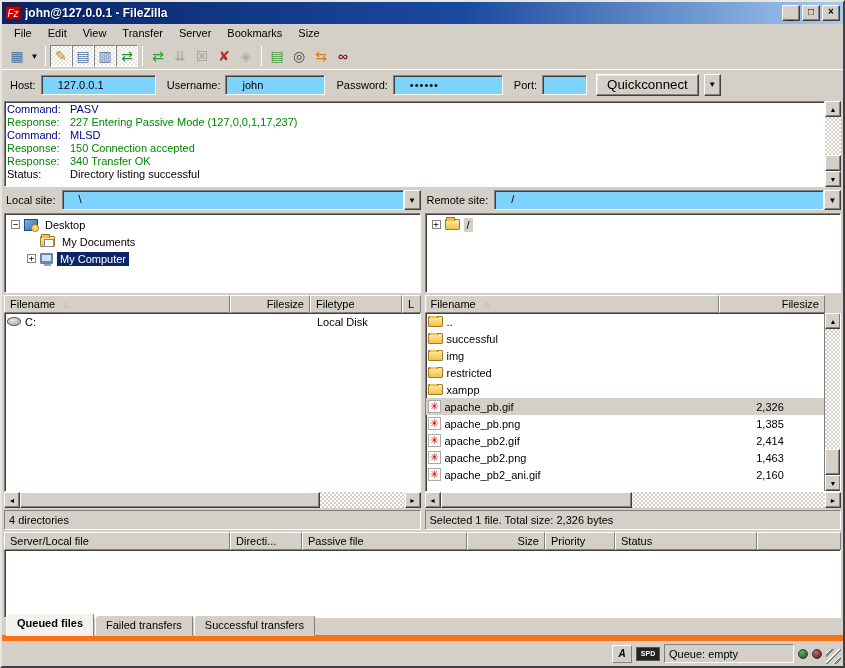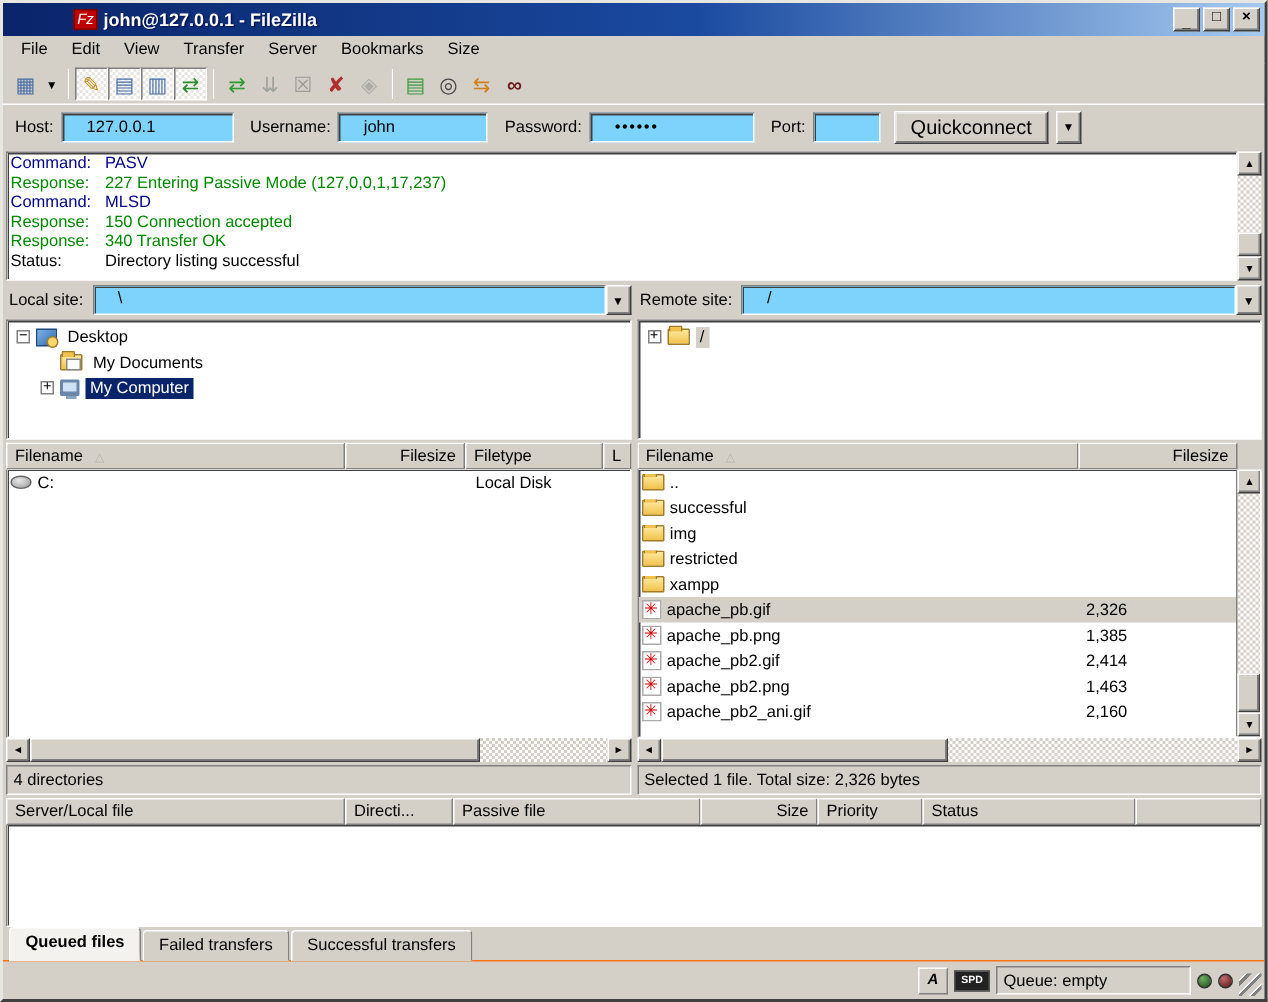--- a/index.html
+++ b/index.html
@@ -14,21 +14,20 @@
   
   .titlebar {
     height:22px; flex:none; display:flex; align-items:center; padding:0 3px;
     background:linear-gradient(90deg,#0a246a 0%,#1a4aa0 55%,#a6caf0 100%);
     color:#fff; font-weight:bold; font-size:12px;
   }
   .app-icon {
     width:16px; height:14px; background:#c00000; color:#fff; font-size:10px; font-weight:normal;
     display:flex; align-items:center; justify-content:center; margin-right:4px; border:1px solid #7a0000;
     font-style:italic;
-    margin-left:44px;
   }
   .title-text { flex:1; text-shadow:1px 1px 1px #00104a; white-space:nowrap; overflow:hidden; }
   .winbtn {
     width:18px; height:16px; margin-left:2px; background:#d4d0c8;
     border:1px solid; border-color:#fff #404040 #404040 #fff; box-shadow:inset -1px -1px 0 #808080;
     color:#000; font-size:10px; font-weight:bold; display:flex; align-items:center; justify-content:center;
     line-height:1;
   }
   .winbtn .g { transform:translateY(-1px); }
   .winbtn.min .g { transform:translateY(3px); }
@@ -125,32 +124,32 @@
     background:#d4d0c8; padding:2px 5px; display:flex; align-items:center; overflow:hidden; white-space:nowrap;
     border:1px solid; border-color:#fff #808080 #808080 #fff; flex:none;
   }
   .hcell.right { justify-content:flex-end; }
   .sort-arrow { color:#b8b4aa; font-size:8px; margin-left:8px; }
   .filelist { flex:1; overflow:hidden; display:flex; min-height:0; }
   .list-body { flex:1; overflow:hidden; }
   .frow { display:flex; align-items:center; height:17px; white-space:nowrap; padding-left:2px; }
   .frow.sel { background:#d4d0c8; }
   .fcell-name { flex:1; display:flex; align-items:center; overflow:hidden; }
-  .fcell-size { width:100px; flex:none; text-align:left; padding-right:8px; }
+  .fcell-size { width:100px; flex:none; text-align:center; padding-right:8px; }
   .lrow-name { width:226px; flex:none; display:flex; align-items:center; }
   .lrow-size { width:80px; flex:none; }
   .lrow-type { width:92px; flex:none; padding-left:4px; }
   .pane-status { height:20px; flex:none; display:flex; align-items:center; padding:0 4px; margin-top:2px;
     border:1px solid; border-color:#808080 #fff #fff #808080; background:#d4d0c8; white-space:nowrap; overflow:hidden; }
   
   .queue { flex:none; height:86px; margin:0 2px; display:flex; flex-direction:column; }
   .queue-body { flex:1; }
   .q-c0{width:226px;} .q-c1{width:72px;} .q-c2{width:165px;} .q-c3{width:78px;} .q-c4{width:70px;} .q-c5{width:142px;} .q-c6{flex:1;}
   
-  .tabs { flex:none; height:23px; display:flex; align-items:flex-end; padding-left:4px; border-bottom:1px solid #f97316; }
+  .tabs { flex:none; height:23px; display:flex; align-items:flex-end; padding-left:4px; border-bottom:6px solid #f97316; }
   .tab {
     padding:3px 10px 4px 10px; background:#d4d0c8; margin-right:1px;
     border:1px solid; border-color:#fff #808080 #d4d0c8 #fff; border-radius:3px 3px 0 0; position:relative; top:1px;
   }
   .tab.active { background:#f4f2ee; font-weight:bold; border-bottom-color:#f4f2ee; padding-bottom:6px; z-index:2; }
   
   .statusbar { flex:none; height:25px; display:flex; align-items:center; justify-content:flex-end; gap:4px; padding:2px 2px 2px 6px; }
   .sb-icon { width:20px; height:18px; display:flex; align-items:center; justify-content:center;
     border:1px solid; border-color:#fff #808080 #808080 #fff; background:#d4d0c8; font-size:10px; font-style:italic; font-weight:bold; }
   .sb-spd { width:24px; height:14px; background:#222; color:#fff; font-size:7px; font-weight:bold; display:flex; align-items:center; justify-content:center; border:1px solid #555; font-style:normal; }

